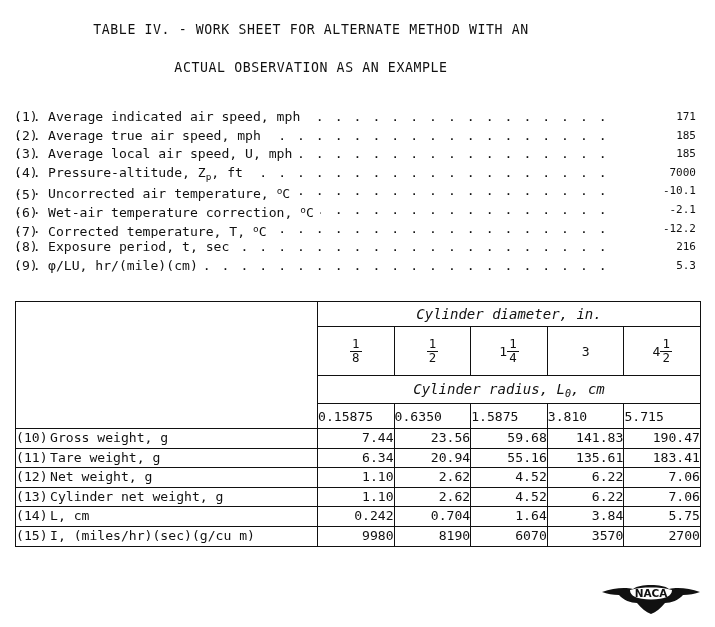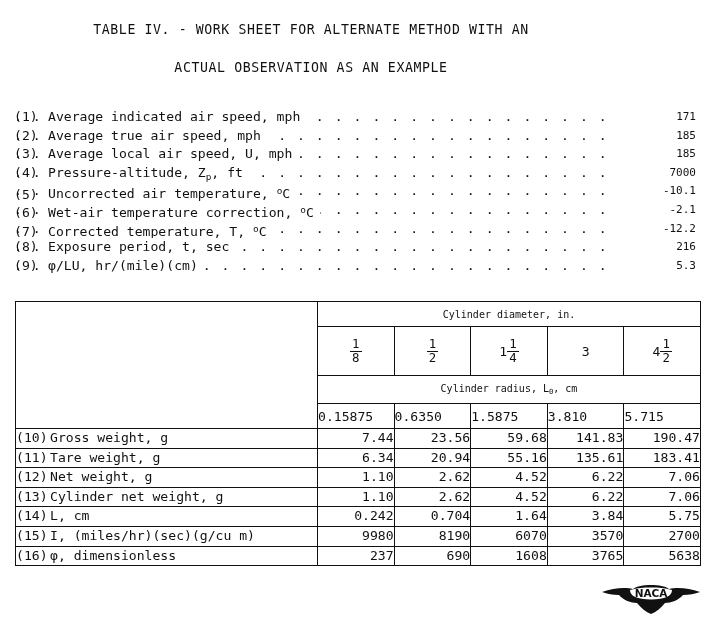--- a/index.html
+++ b/index.html
@@ -101,21 +101,22 @@
     padding: 0;
     font-weight: normal;
     vertical-align: middle;
   }
   .col-label { width: 302px; }
   .col-data  { width: 76.6px; }
 
   .hdr-span {
     text-align: center;
     height: 24px;
-    font-size: 10px;
+    font-size: 14px;
+    font-style: italic;
   }
   .hdr-frac-row td {
     height: 48px;
     text-align: center;
   }
   .hdr-rad-row td {
     height: 27px;
     text-align: center;
   }
   .hdr-radval-row td {
@@ -289,28 +290,20 @@
         <td class="cellnum">5.75</td>
       </tr>
       <tr class="body-row">
         <td class="rowlabel"><span class="ws-num">(15)</span><span>I, (miles/hr)(sec)(g/cu m)</span></td>
         <td class="cellnum">9980</td>
         <td class="cellnum">8190</td>
         <td class="cellnum">6070</td>
         <td class="cellnum">3570</td>
         <td class="cellnum">2700</td>
       </tr>
-      <tr class="body-row">
-        <td class="rowlabel rowlabel-last"><span class="ws-num">(16)</span><span>φ, dimensionless</span></td>
-        <td class="cellnum cell-last">237</td>
-        <td class="cellnum cell-last">690</td>
-        <td class="cellnum cell-last">1608</td>
-        <td class="cellnum cell-last">3765</td>
-        <td class="cellnum cell-last">5638</td>
-      </tr>
     </tbody>
 </table>
 
 <div id="naca-logo">
   <svg viewBox="0 0 104 36" width="104" height="36" aria-hidden="true">
     <path d="M3 9 C14 5, 26 4, 34 6 C38 3, 44 2, 52 2 C60 2, 66 3, 70 6 C78 4, 90 5, 101 9
              C96 11, 90 12, 84 12 C80 17, 72 20, 66 20 C62 25, 57 29, 52 31
              C47 29, 42 25, 38 20 C32 20, 24 17, 20 12 C14 12, 8 11, 3 9 Z" fill="#111111"></path>
     <path d="M31 7 C38 5, 45 4.5, 52 4.5 C59 4.5, 66 5, 73 7
              C73 13, 66 16.5, 52 16.5 C38 16.5, 31 13, 31 7 Z" fill="#ffffff"></path>

